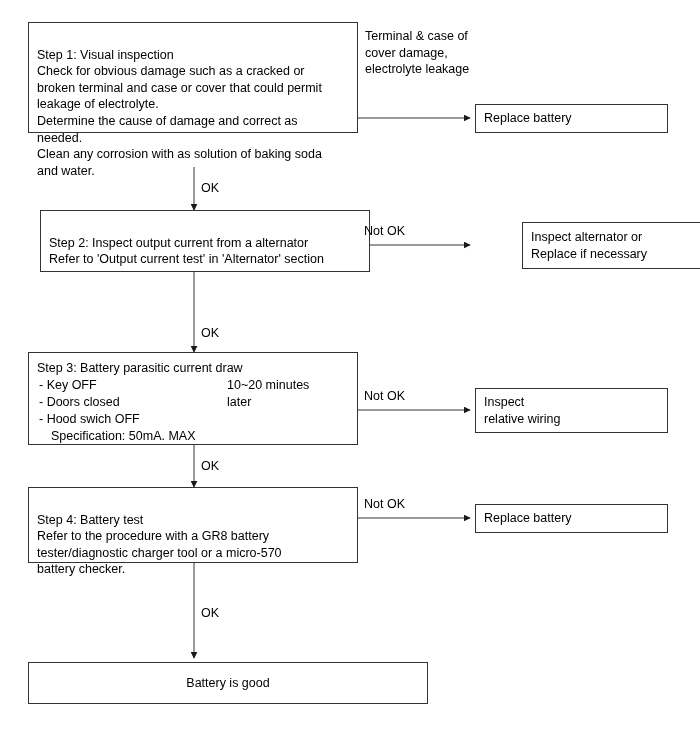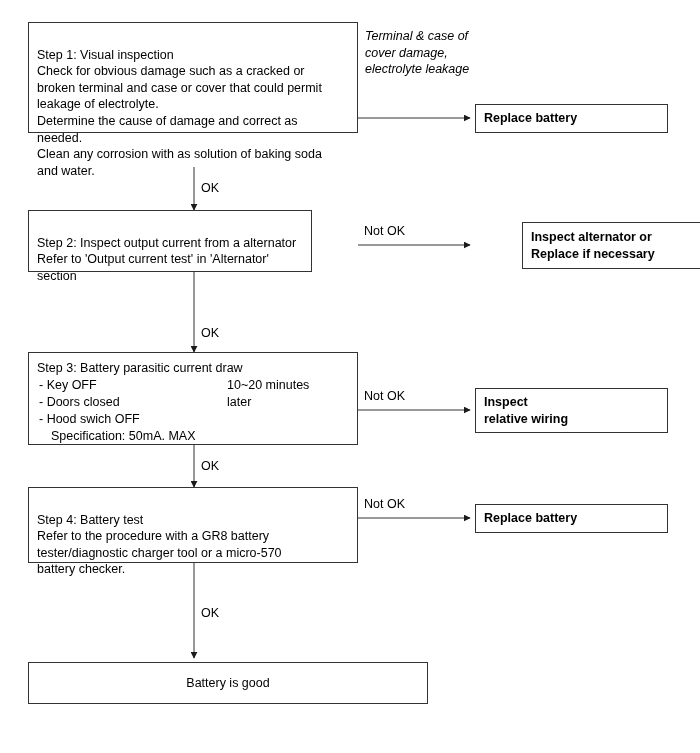--- a/index.html
+++ b/index.html
@@ -41,21 +41,20 @@
     display: flex;
     align-items: center;
     justify-content: center;
     padding: 0;
   }
   .box.vcenter {
     display: flex;
     align-items: center;
     justify-content: flex-start;
     padding: 0 0 0 8px;
-    font-weight: bold;
   }
   .note {
     position: absolute;
     font-size: 12.5px;
     line-height: 16.6px;
     white-space: pre-line;
   }
   .edge-label {
     position: absolute;
     font-size: 12.5px;
@@ -105,21 +104,21 @@
     <span>Step 1: Visual inspection
 Check for obvious damage such as a cracked or
 broken terminal and case or cover that could permit
 leakage of electrolyte.
 Determine the cause of damage and correct as
 needed.
 Clean any corrosion with as solution of baking soda
 and water.</span>
   </div>
 
-  <div class="box pad" style="left:28px; top:210px; width:284px; height:62px;">
+  <div class="box pad" style="left:40px; top:210px; width:330px; height:62px;">
     <span>Step 2: Inspect output current from a alternator
 Refer to 'Output current test' in 'Alternator' section</span>
   </div>
 
   <div class="box" style="left:28px; top:352px; width:330px; height:93px;">
     <div style="position:absolute; left:8px; top:7px;">Step 3: Battery parasitic current draw</div>
     <div style="position:absolute; left:10px; top:24px; white-space:pre-line; line-height:17px;"> - Key OFF
  - Doors closed
  - Hood swich OFF</div>
     <div style="position:absolute; left:22px; top:75px;">Specification: 50mA. MAX</div>
@@ -149,21 +148,21 @@
 
   <div class="box vcenter" style="left:475px; top:388px; width:193px; height:45px;">
     <span>Inspect
 relative wiring</span>
   </div>
 
   <div class="box vcenter" style="left:475px; top:504px; width:193px; height:29px;">
     <span>Replace battery</span>
   </div>
 
-  <div class="note" style="left:365px; top:28px;font-style:italic;">Terminal  &amp;  case of
+  <div class="note" style="left:365px; top:28px;">Terminal  &amp;  case of
 cover damage,
 electrolyte leakage</div>
 
   <div class="edge-label" style="left:201px; top:181px;">OK</div>
   <div class="edge-label" style="left:201px; top:326px;">OK</div>
   <div class="edge-label" style="left:201px; top:459px;">OK</div>
   <div class="edge-label" style="left:201px; top:606px;">OK</div>
 
   <div class="edge-label" style="left:364px; top:224px;">Not OK</div>
   <div class="edge-label" style="left:364px; top:389px;">Not OK</div>

